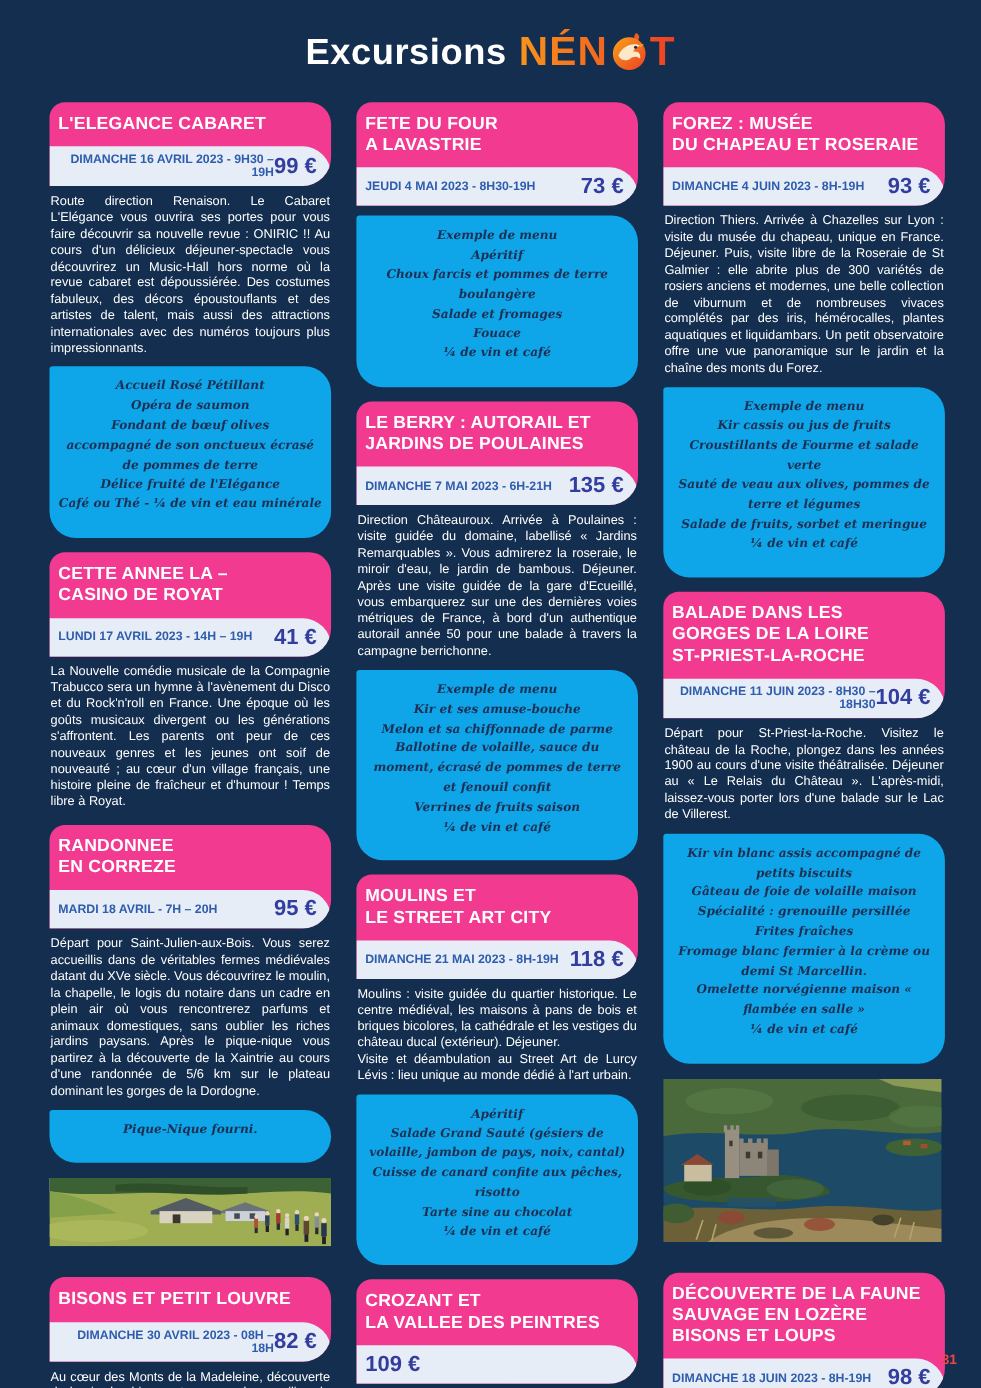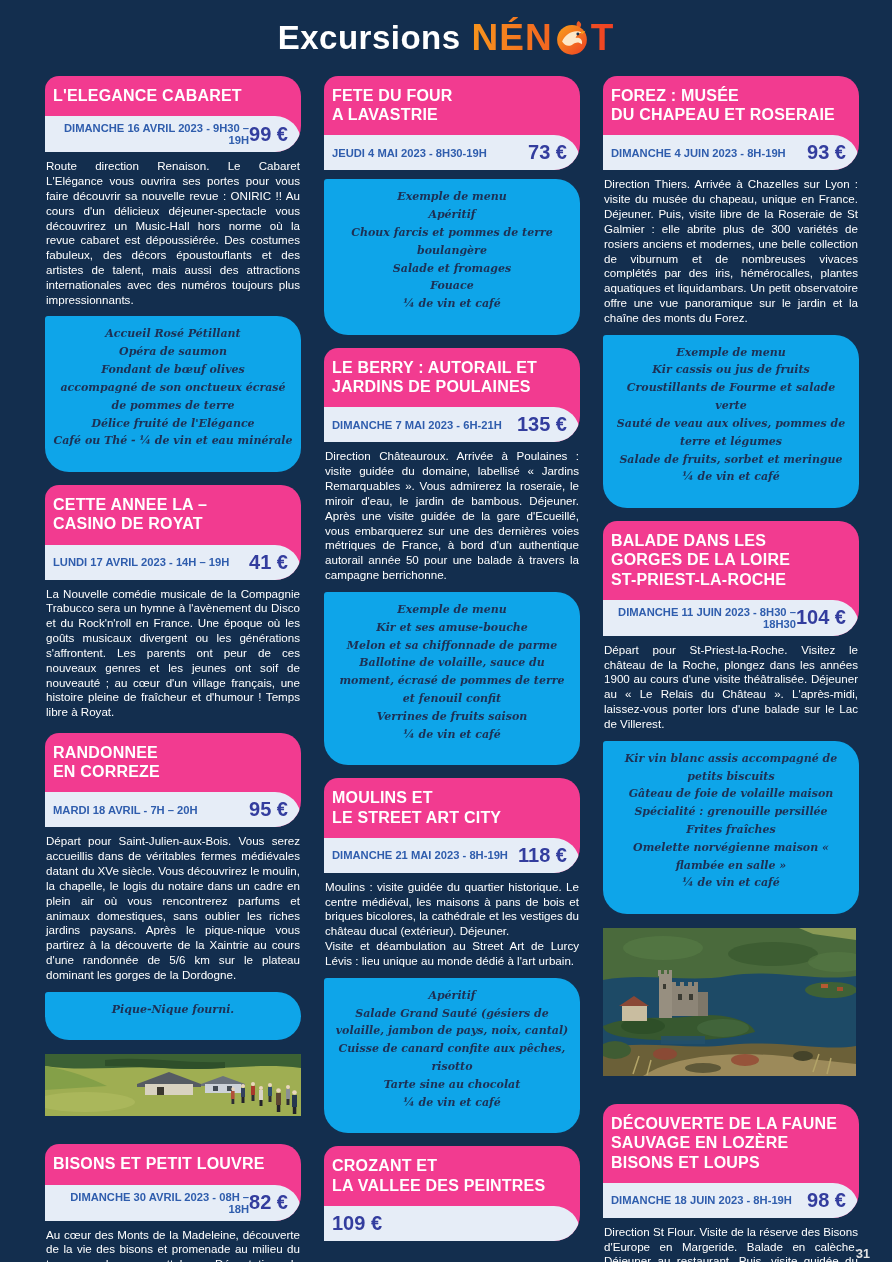--- a/index.html
+++ b/index.html
@@ -3,21 +3,21 @@
 <meta charset="utf-8">
 <style>
   html,body{margin:0;padding:0;}
   body{
     width:892px;height:1262px;position:relative;overflow:hidden;
     background:#132e4e;
     font-family:"Liberation Sans",sans-serif;
   }
   
   .page-header{
-    height:76px;display:flex;align-items:center;justify-content:center;gap:11px;
+    height:93px;display:flex;align-items:center;justify-content:center;gap:11px;
   }
   .brand-white{color:#ffffff;font-size:33px;font-weight:bold;letter-spacing:.5px;}
   .brand-orange{
     display:inline-flex;align-items:center;font-size:37px;font-weight:bold;letter-spacing:1px;
     background:linear-gradient(90deg,#f7941d,#ee4023);
     -webkit-background-clip:text;background-clip:text;color:#f26a21;-webkit-text-fill-color:transparent;
   }
   .brand-orange .letters{-webkit-text-fill-color:transparent;}
   .bird-o{width:36px;height:36px;margin:0 1px;flex:0 0 auto;}
   
@@ -35,21 +35,21 @@
   .card-body{color:#ffffff;font-size:11.6px;line-height:1.28;text-align:justify;margin:7px 1px 0;}
   .card-body p{margin:0;}
   .menu-box{background:#0ea5e9;border-radius:3px 24px 24px 24px;padding:9px 8px 22px;margin-top:9px;}
   .menu-line{margin:0;text-align:center;color:#1d3054;
     font-family:"DejaVu Serif",serif;font-style:italic;font-weight:bold;
     font-size:11px;line-height:1.62;}
   
   .photo{margin:1px 0 28px;line-height:0;}
   .photo svg{display:block;}
   
-  .page-number{position:absolute;right:22px;bottom:1px;color:#e5e5e5;font-size:12.5px;font-weight:bold;}
+  .page-number{position:absolute;right:22px;bottom:19px;color:#ef4444;font-size:12.5px;font-weight:bold;}
 </style>
 </head>
 <body>
 
 <header class="page-header">
   <span class="brand-white">Excursions</span>
   <span class="brand-orange">
     <span class="letters">NÉN</span>
     <svg class="bird-o" viewBox="0 0 40 40">
       <defs>
@@ -327,20 +327,21 @@
       </div>
     </div>
     <div class="card-body">
           <p>Départ pour St-Priest-la-Roche. Visitez le château de la Roche, plongez dans les années 1900 au cours d'une visite théâtralisée. Déjeuner au « Le Relais du Château ». L'après-midi, laissez-vous porter lors d'une balade sur le Lac de Villerest.</p>
         </div>
     <div class="menu-box">
           <p class="menu-line">Kir vin blanc assis accompagné de petits biscuits</p>
           <p class="menu-line">Gâteau de foie de volaille maison</p>
           <p class="menu-line">Spécialité : grenouille persillée</p>
           <p class="menu-line">Frites fraîches</p>
+          <p class="menu-line">Fromage blanc fermier à la crème ou demi St Marcellin.</p>
           <p class="menu-line">Omelette norvégienne maison « flambée en salle »</p>
           <p class="menu-line">¼ de vin et café</p>
         </div>
   </article>
 
   <div class="photo">
     <svg width="253" height="148" viewBox="0 0 253 148" preserveAspectRatio="none">
       <rect width="253" height="148" fill="#1d4a66"></rect>
       <path d="M0 0 L253 0 L253 48 C210 54 170 40 125 48 C85 55 40 44 0 52 Z" fill="#4a6a3c"></path>
       <polygon points="196,0 253,0 253,12 210,6" fill="#8a9a55"></polygon>

